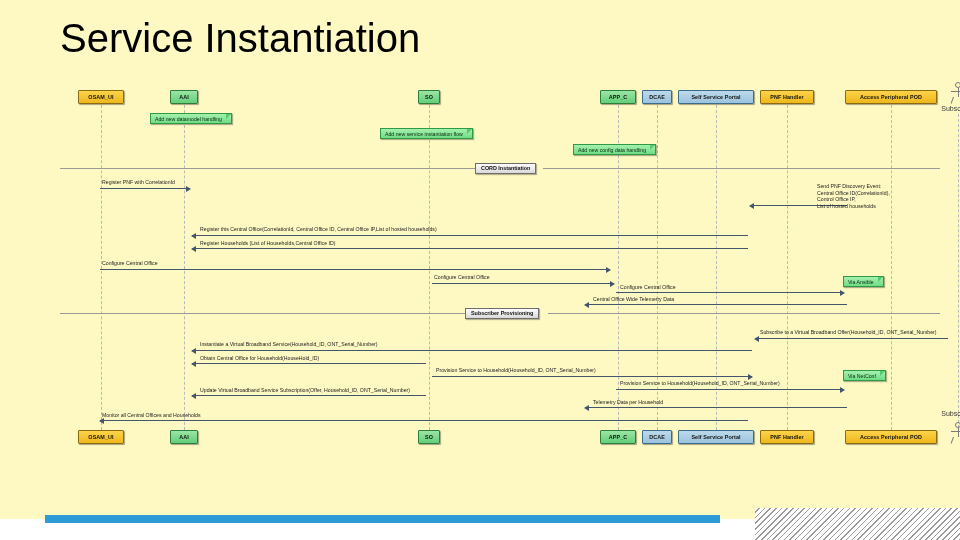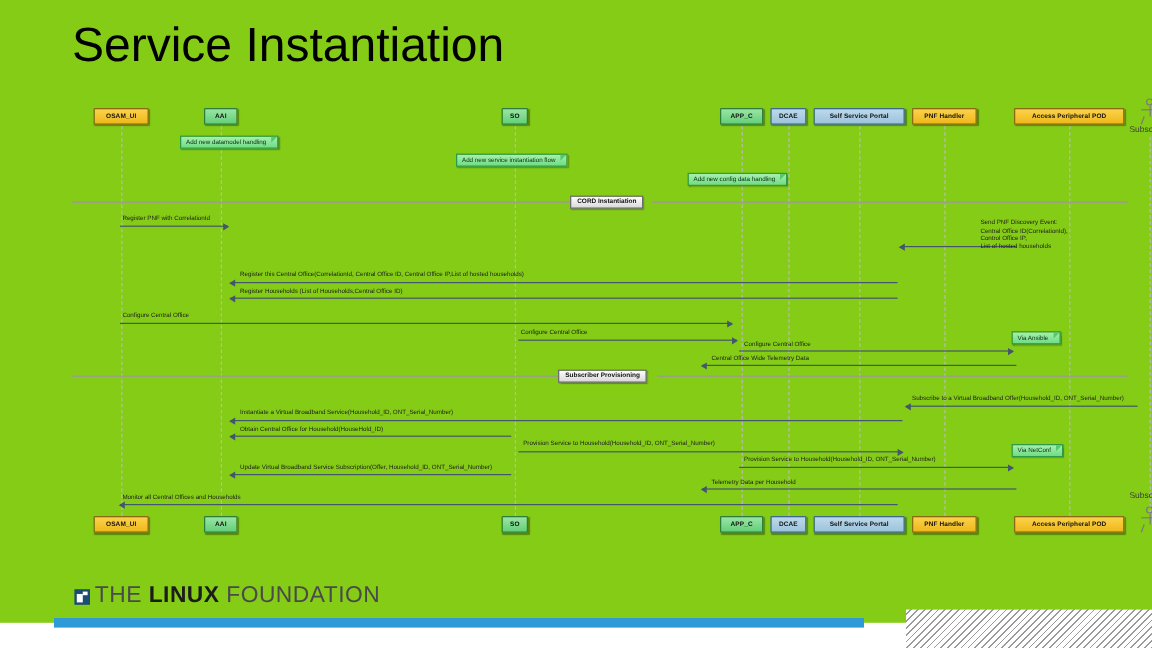--- a/index.html
+++ b/index.html
@@ -1,20 +1,20 @@
 <!DOCTYPE html>
 <html><head>
 <meta charset="utf-8">
 <style>
   html,body{margin:0;padding:0;}
   body{
     width:960px;height:540px;background:#ffffff;
     font-family:"Liberation Sans",sans-serif;overflow:hidden;position:relative;
   }
-  #slide{position:absolute;left:0;top:0;width:960px;height:519px;background:#84cc16;}
+  #slide{position:absolute;left:0;top:0;width:960px;height:519px;background:#fef9c3;}
 
   
   .title{
     position:absolute;left:60px;top:16px;
     font-size:40px;color:#000;font-weight:400;letter-spacing:0px;
     white-space:nowrap;
   }
 
   
   #diagram{position:absolute;left:60px;top:80px;width:880px;height:390px;}
@@ -234,20 +234,16 @@
         <div class="head"></div>
       </div>
       <div class="mlabel" style="left: 42px; top: 332px;">Monitor all Central Offices and Households</div>
       <div class="note" style="left: 90px; top: 33px;">Add new datamodel handling</div>
       <div class="note" style="left: 320px; top: 48px;">Add new service instantiation flow</div>
       <div class="note" style="left: 513px; top: 64px;">Add new config data handling</div>
       <div class="note" style="left: 783px; top: 196px;">Via Ansible</div>
       <div class="note" style="left: 783px; top: 290px;">Via NetConf</div>
     </div>
 
-  <div class="footer-logo">
-    <span class="lf-mark"></span>
-    <span class="lf-text"><span>THE </span><b>LINUX</b><span> FOUNDATION</span></span>
-  </div>
 
   <div class="bluebar"></div>
   <div class="hatch"></div>
 </div>
 
 </body></html>

